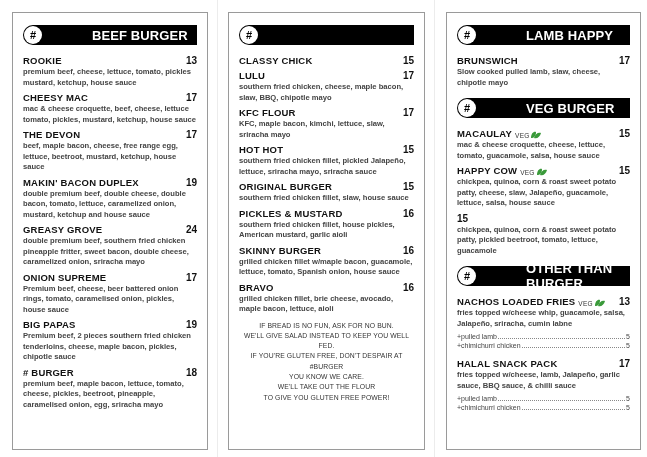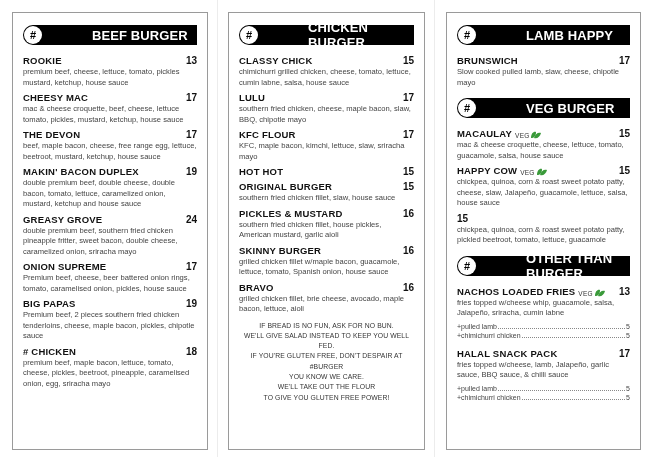--- a/index.html
+++ b/index.html
@@ -20,21 +20,21 @@
     .sec-head .badge {
       width: 18px; height: 18px; border-radius: 50%; background: #fff; color: #000;
       display: flex; align-items: center; justify-content: center;
       font-weight: bold; font-size: 11px; margin-left: 1px; flex: none;
     }
     .sec-head .title { font-weight: bold; font-size: 13px; margin-left: 8px; letter-spacing: 0.1px; padding-left: 42px; }
     .item { margin-bottom: 4px; }
     .item-row { display: flex; justify-content: space-between; align-items: flex-end; }
     .item-name { font-weight: bold; font-size: 9.5px; letter-spacing: 0.2px; display: flex; align-items: flex-end; }
     .item-price { font-weight: bold; font-size: 10px; }
-    .item-desc { font-size: 7.6px; color: #444; line-height: 10.5px; margin-top: 1px; }
+    .item-desc { font-size: 7.6px; color: #444; line-height: 10.5px; margin-top: 1px; font-weight: bold; }
     .veg-tag { font-size: 6.5px; font-weight: normal; color: #333; margin-left: 3px; }
     .leaf { display: inline-block; width: 10px; height: 8px; margin-left: 2px; }
     .addon { display: flex; font-size: 7px; color: #444; line-height: 9px; }
     .addon .dots { flex: 1; border-bottom: 1px dotted #888; margin: 0 1px 2px 1px; }
     .note { text-align: center; font-size: 6.8px; color: #333; line-height: 10.3px; margin-top: 6px; letter-spacing: 0.1px; }
     .sp { height: 6px; }
   </style>
 </head>
 <body>
 
@@ -105,40 +105,38 @@
         <span class="item-name">
           <span>BIG PAPAS</span>
         </span>
         <span class="item-price">19</span>
       </div>
       <div class="item-desc">Premium beef, 2 pieces southern fried chicken tenderloins, cheese, maple bacon, pickles, chipotle sauce</div>
     </div>
     <div class="item">
       <div class="item-row">
         <span class="item-name">
-          <span># CHICKEN</span>
+          <span># BURGER</span>
         </span>
         <span class="item-price">18</span>
       </div>
       <div class="item-desc">premium beef, maple bacon, lettuce, tomato, cheese, pickles, beetroot, pineapple, caramelised onion, egg, sriracha mayo</div>
     </div>
   </div>
 <div id="col1" class="panel" style="left:228px;width:197px;">
     <div class="sec-head">
       <span class="badge">#</span>
-      <span class="title">CHICKEN BURGER</span>
     </div>
     <div class="item">
       <div class="item-row">
         <span class="item-name">
           <span>CLASSY CHICK</span>
         </span>
         <span class="item-price">15</span>
       </div>
-      <div class="item-desc">chimichurri grilled chicken, cheese, tomato, lettuce, cumin labne, salsa, house sauce</div>
     </div>
     <div class="item">
       <div class="item-row">
         <span class="item-name">
           <span>LULU</span>
         </span>
         <span class="item-price">17</span>
       </div>
       <div class="item-desc">southern fried chicken, cheese, maple bacon, slaw, BBQ, chipotle mayo</div>
     </div>
@@ -151,20 +149,21 @@
       </div>
       <div class="item-desc">KFC, maple bacon, kimchi, lettuce, slaw, sriracha mayo</div>
     </div>
     <div class="item">
       <div class="item-row">
         <span class="item-name">
           <span>HOT HOT</span>
         </span>
         <span class="item-price">15</span>
       </div>
+      <div class="item-desc">southern fried chicken fillet, pickled Jalapeño, lettuce, sriracha mayo, sriracha sauce</div>
     </div>
     <div class="item">
       <div class="item-row">
         <span class="item-name">
           <span>ORIGINAL BURGER</span>
         </span>
         <span class="item-price">15</span>
       </div>
       <div class="item-desc">southern fried chicken fillet, slaw, house sauce</div>
     </div>

